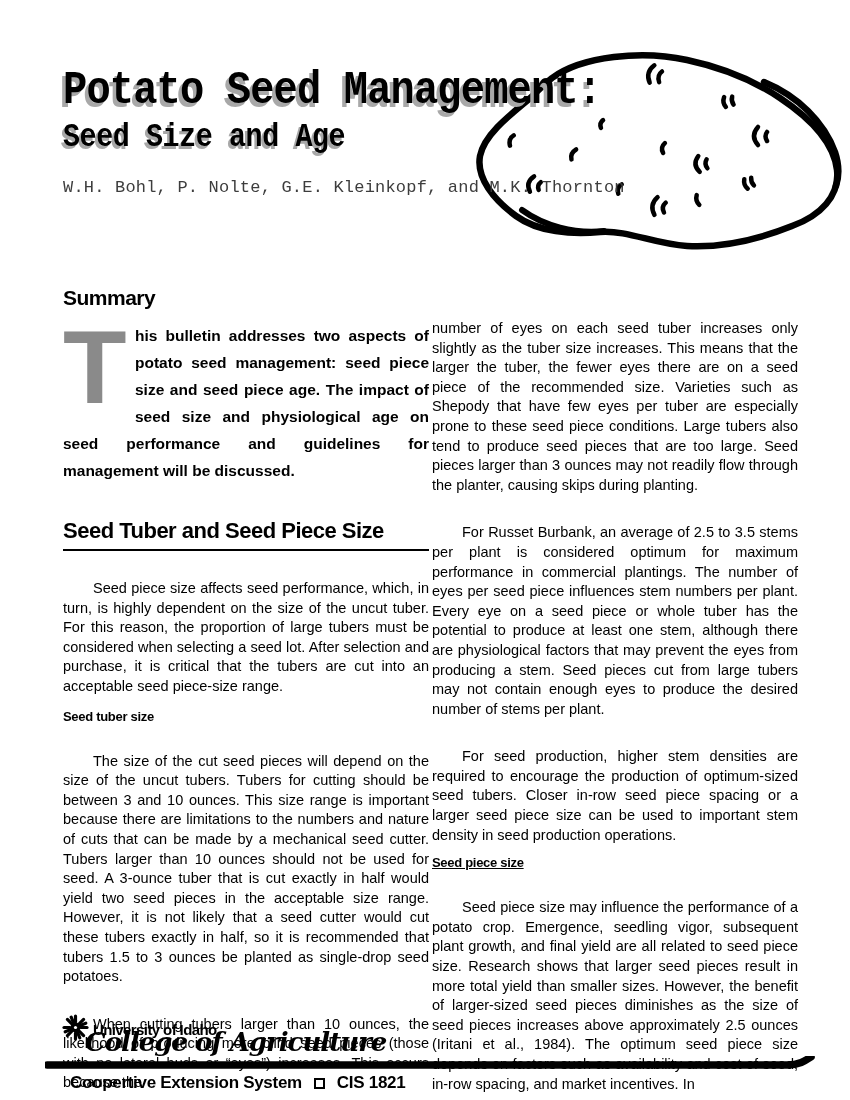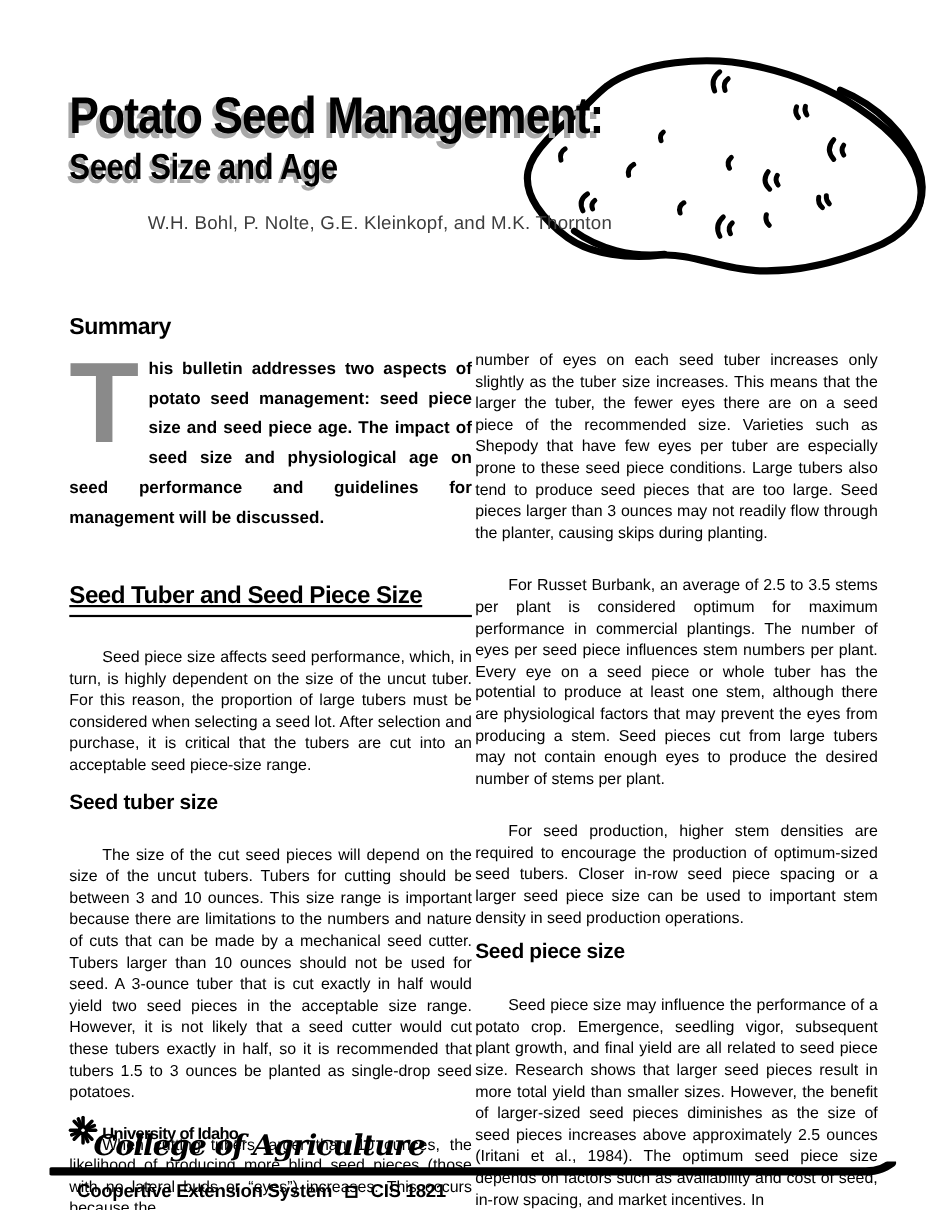--- a/index.html
+++ b/index.html
@@ -3,53 +3,53 @@
 <meta charset="utf-8">
 <style>
   * { margin:0; padding:0; box-sizing:border-box; }
   html,body { background:#ffffff; }
   body {
     width:850px; height:1100px; position:relative; overflow:hidden;
     font-family:"Liberation Sans", sans-serif; color:#000;
   }
   
   .potato-wrap { position:absolute; left:462px; top:48px; width:388px; height:212px; z-index:1; }
-  .header { position:absolute; left:63px; top:80px; z-index:2; }
+  .header { position:absolute; left:63px; top:66px; z-index:2;font-family:Liberation Mono, monospace; }
   .page-title {
     font-size:47px; font-weight:bold; letter-spacing:-1px; line-height:1.05;
     transform:scaleX(0.86); transform-origin:left top;
     text-shadow:-4px 4px 0 #a8a8a8; white-space:nowrap;
   }
   .page-subtitle {
     font-size:33px; font-weight:bold; letter-spacing:-0.5px; margin-top:4px;
     transform:scaleX(0.86); transform-origin:left top;
     text-shadow:-3px 3px 0 #a8a8a8; white-space:nowrap;
   }
-  .authors { margin-top:22px; font-size:17px; color:#3d3d3d; letter-spacing:0.2px;text-align:center; }
+  .authors { margin-top:22px; font-size:17px; color:#3d3d3d; letter-spacing:0.2px; }
   
   .columns { position:absolute; left:63px; top:286px; width:735px; display:flex; gap:3px; z-index:2; }
   .col { flex:1 1 0; }
   .col.right { padding-top:5px; }
   p.body {
     font-size:14.5px; line-height:19.6px; text-align:justify;
     text-indent:30px; margin-bottom:7px;margin-top:28px;
   }
   p.body.no-indent { text-indent:0; }
   .h-summary { font-size:21px; font-weight:bold; letter-spacing:-0.5px; margin-bottom:12px; }
   .summary-para { font-weight:bold; font-size:15.5px; line-height:27px; text-align:justify; }
   .dropcap {
     float:left; color:#8a8a8a; font-weight:bold; font-size:104px; line-height:78px;
     width:66px; margin:6px 6px 0 0; text-align:left;
   }
   .h-section {
     font-size:22px; font-weight:bold; letter-spacing:-0.5px;
-    border-bottom:2px solid #000; padding-bottom:5px; margin:44px 0 10px 0;text-decoration:underline;
+    border-bottom:2px solid #000; padding-bottom:5px; margin:34px 0 10px 0;
   }
-  .h-sub { font-size:19px; font-weight:bold; letter-spacing:-0.3px; margin:12px 0 6px 0; }
-  .h-sub.first { margin-top:10px; }
+  .h-sub { font-size:13px; font-weight:bold; letter-spacing:-0.3px; margin:12px 0 6px 0; }
+  .h-sub.first { margin-top:10px;text-decoration:underline; }
   
   .footer { position:absolute; left:0; top:1009px; width:824px; height:110px; z-index:2; }
   .logo-row { position:absolute; left:62px; top:5px; display:flex; align-items:center; gap:4px; }
   .uni-wordmark { font-size:15px; font-weight:bold; letter-spacing:-0.6px; }
   .college-script {
     position:absolute; left:85px; top:18px; font-family:"DejaVu Serif", serif;
     font-style:italic; font-weight:bold; font-size:26px; letter-spacing:-1px; white-space:nowrap;
   }
   .footer-rule { position:absolute; left:45px; top:47px; }
   .footer-text-row {

